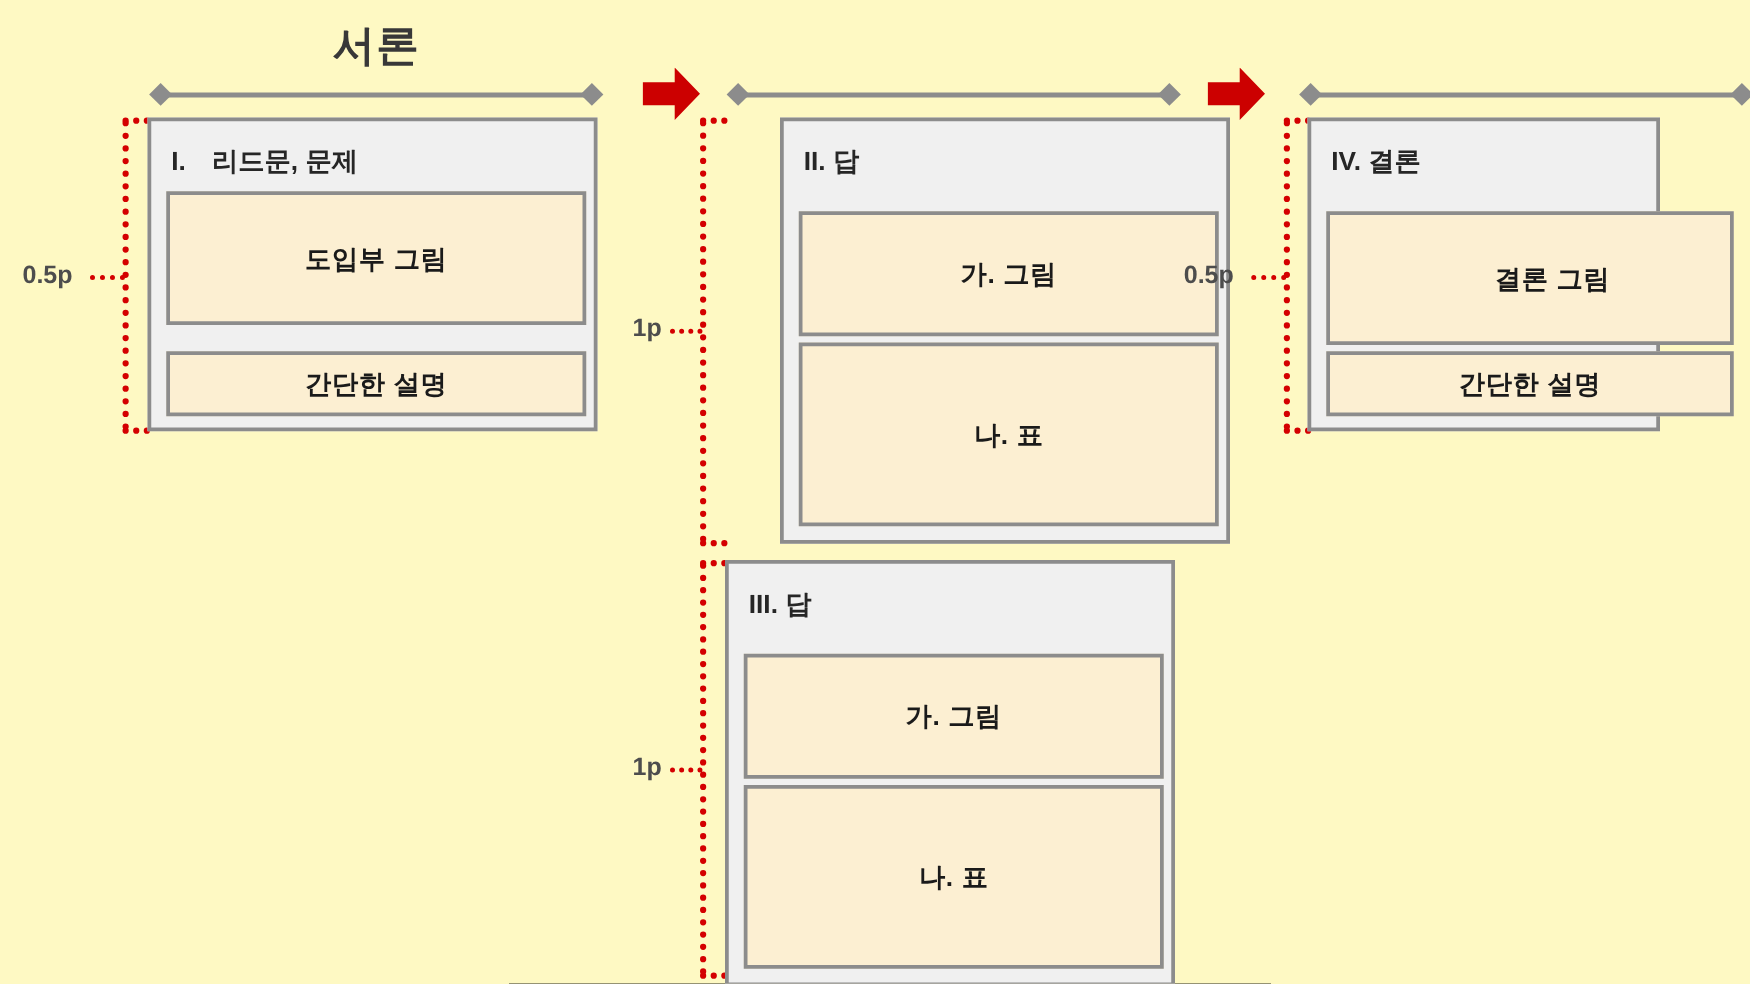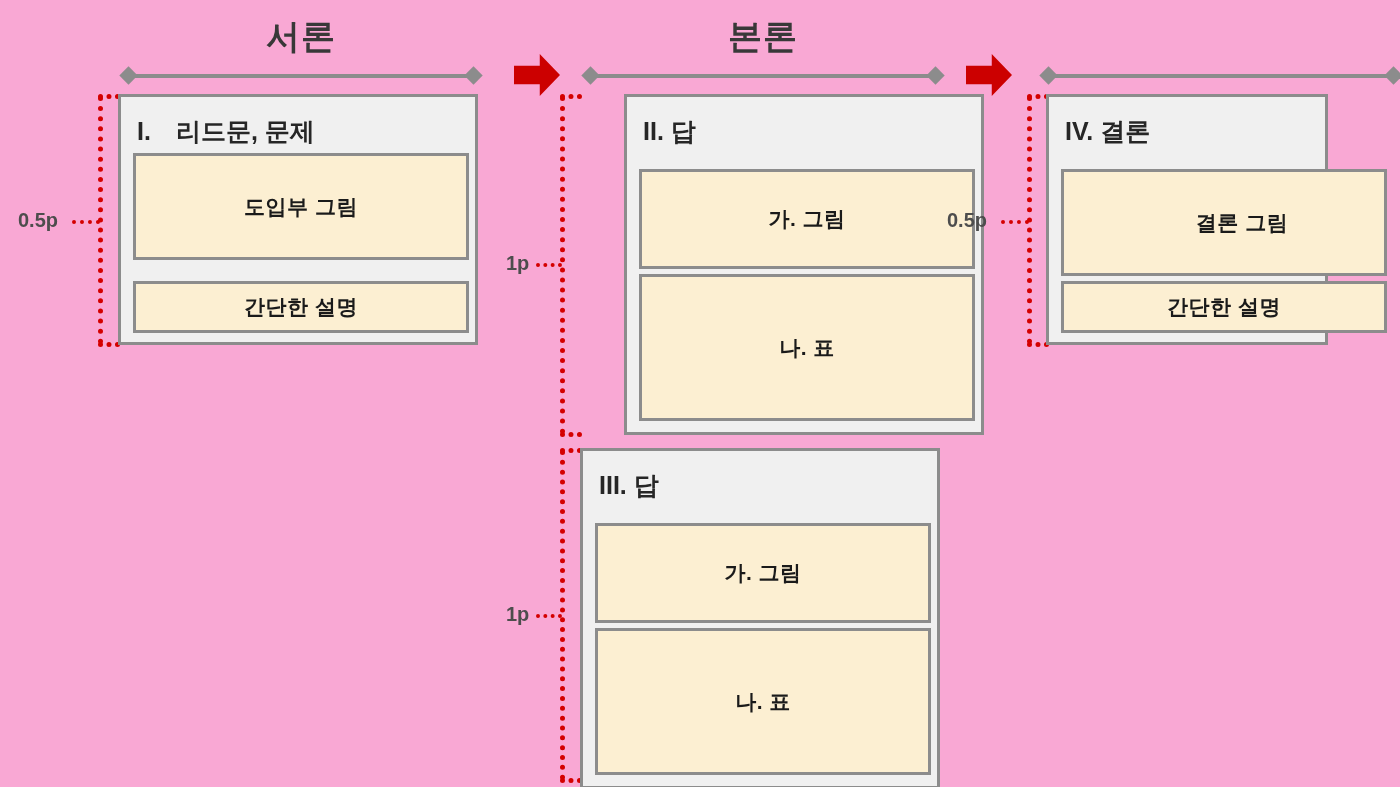--- a/index.html
+++ b/index.html
@@ -5,21 +5,21 @@
 <style>
   html, body {
     margin: 0;
     padding: 0;
     background: #000000;
   }
   #stage {
     position: relative;
     width: 1400px;
     height: 787px;
-    background: #f9a8d4;
+    background: #fef9c3;
     overflow: hidden;
     font-family: "Liberation Sans", "DejaVu Sans", sans-serif;
   }
 
   
   .section-title {
     position: absolute;
     color: #383838;
     font-size: 34px;
     font-weight: 700;
@@ -60,21 +60,21 @@
     position: absolute;
     background: #f0f0f0;
     border: 3px solid #8c8c8c;
     box-sizing: border-box;
   }
   .card-title {
     position: absolute;
     left: 16px;
     top: 18px;
     color: #262626;
-    font-size: 25px;
+    font-size: 21px;
     font-weight: 700;
     white-space: pre;
   }
   .panel {
     position: absolute;
     background: #fcefd2;
     border: 3px solid #8c8c8c;
     box-sizing: border-box;
     display: flex;
     align-items: center;
@@ -121,21 +121,20 @@
     height: 0;
     border-top: 4px dotted #d40000;
   }
 </style>
 </head>
 <body>
 
 <div id="stage">
 
   <div class="section-title" style="left:128px; top:14px; width:346px;">서론</div>
-  <div class="section-title" style="left:590px; top:14px; width:346px;">본론</div>
 
   <div class="span-rule" style="left:128px; top:74px; width:346px;">
     <i class="dia left"></i>
     <i class="dia right"></i>
   </div>
   <div class="span-rule" style="left:590px; top:74px; width:346px;">
     <i class="dia left"></i>
     <i class="dia right"></i>
   </div>
   <div class="span-rule" style="left:1048px; top:74px; width:346px;">

